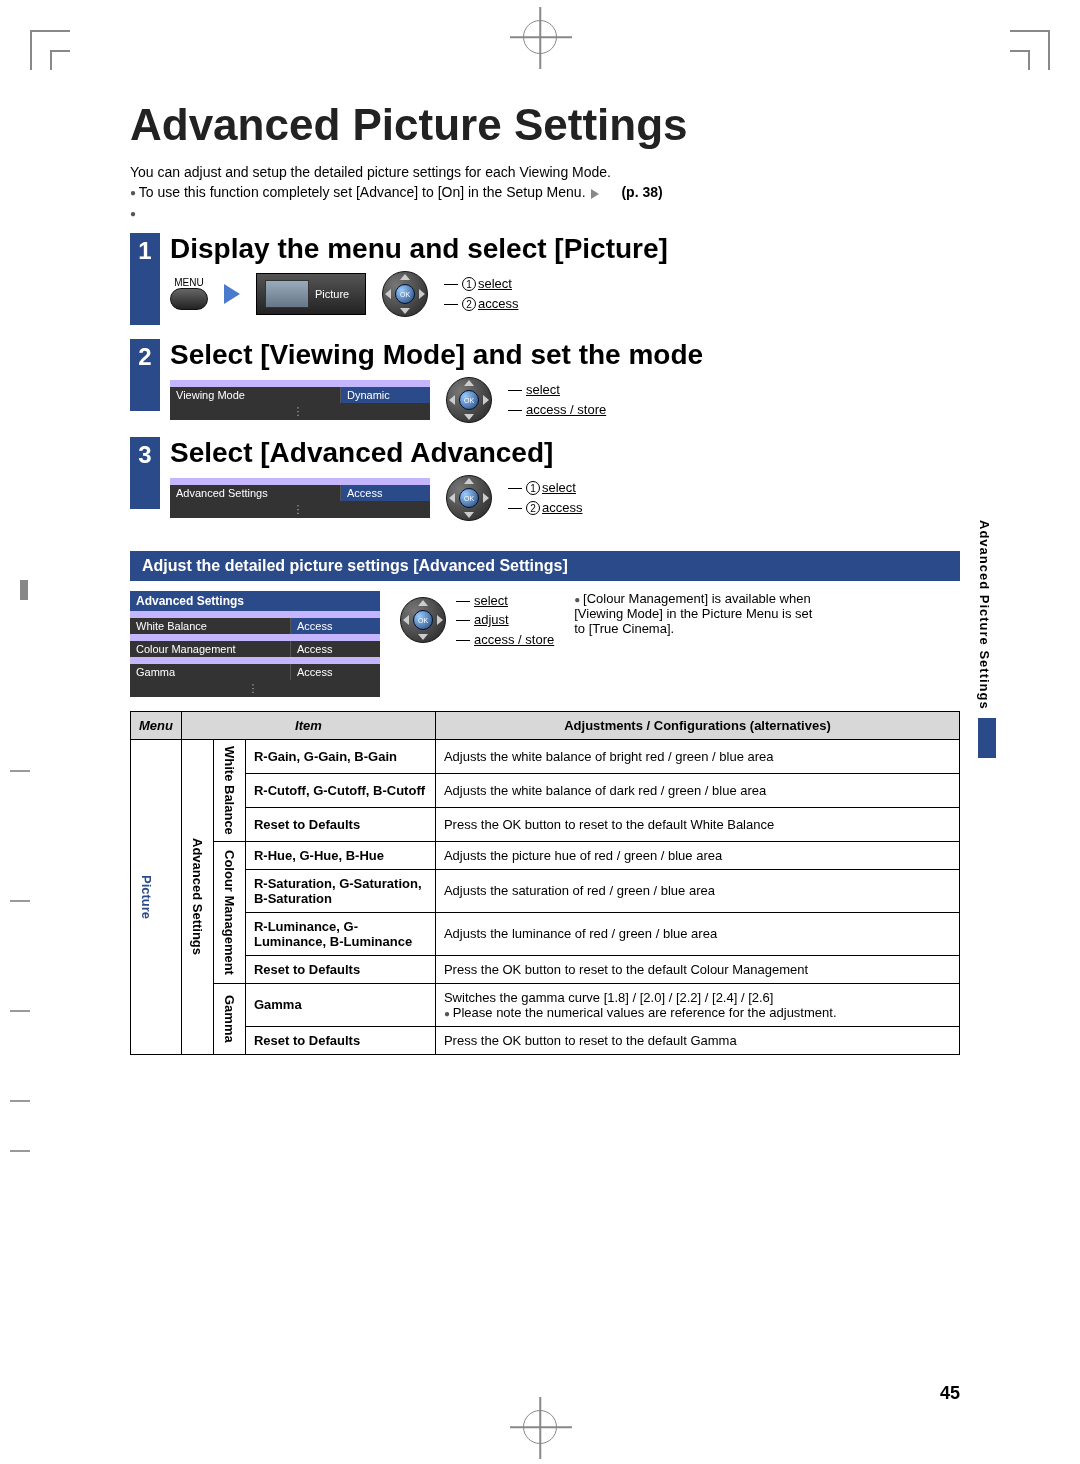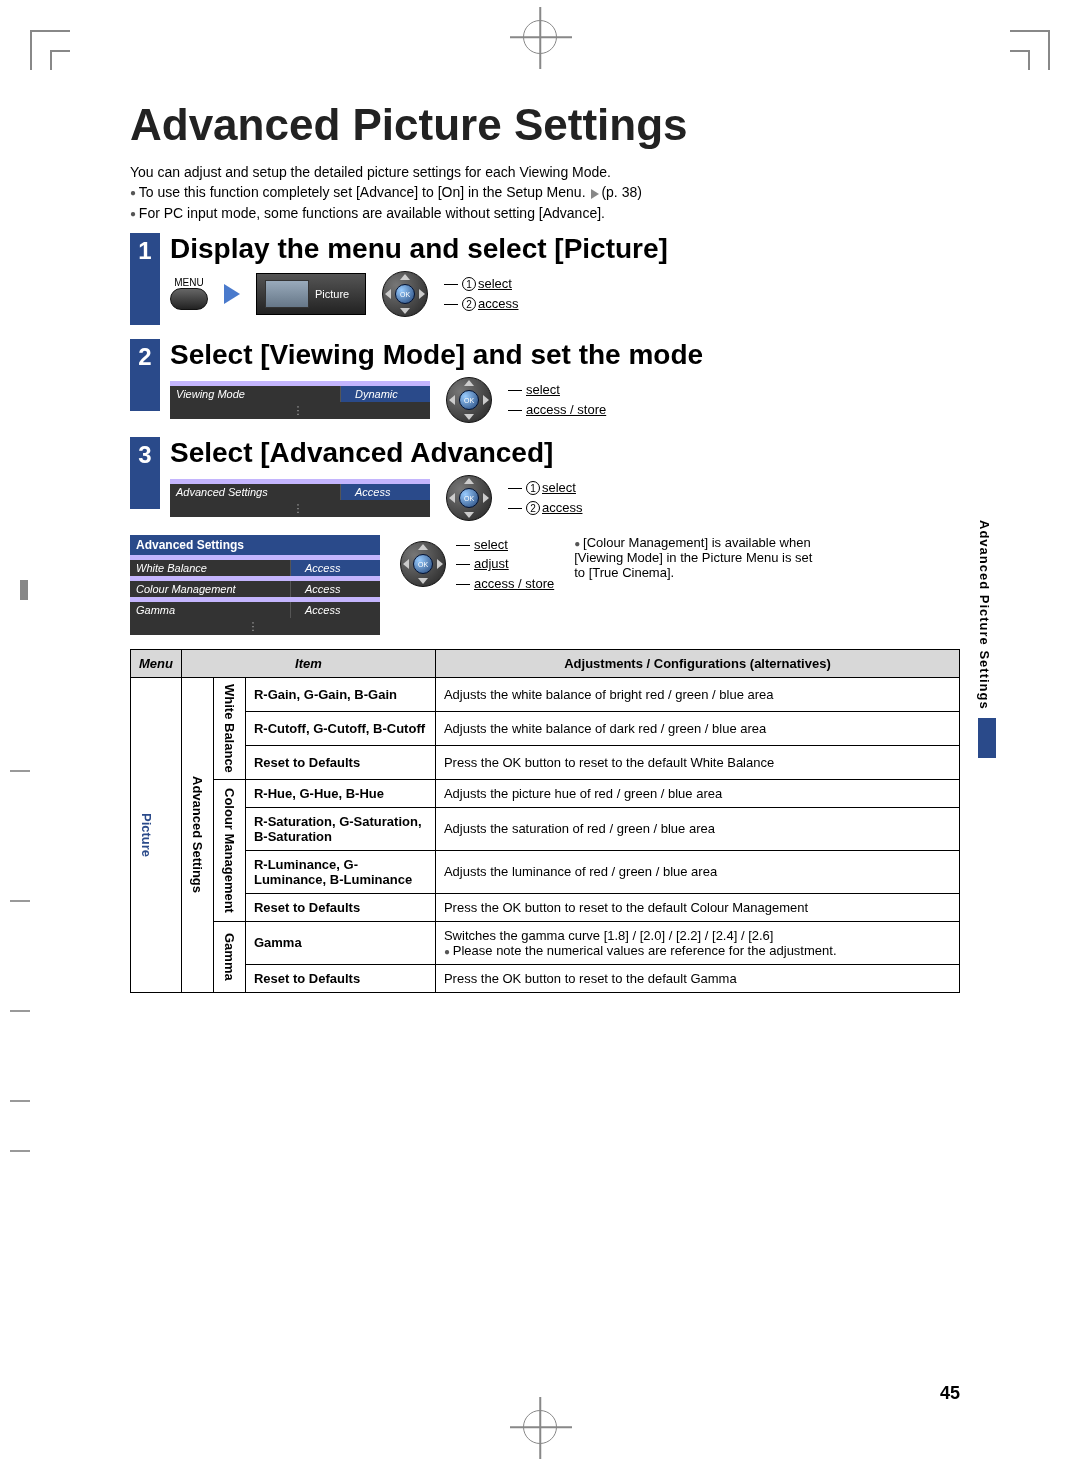--- a/index.html
+++ b/index.html
@@ -51,21 +51,21 @@
     margin: 0 0 12px 0;
     color: #222;
   }
 
   .intro {
     font-size: 14px;
     line-height: 1.45;
     margin-bottom: 10px;
   }
   .intro .bullet::before { content: "● "; color: #555; font-size: 10px; vertical-align: middle;}
-  .intro .page-ref { font-weight: normal; }
+  .intro .page-ref { font-weight: bold; margin-left: 20px; }
   .arrow-ref {
     display: inline-block; width: 0; height: 0;
     border-top: 5px solid transparent;
     border-bottom: 5px solid transparent;
     border-left: 8px solid #888;
     vertical-align: middle; margin: 0 2px;
   }
 
   .step-block {
     display: flex;
@@ -137,26 +137,25 @@
   }
   .osd-menu-header {
     background: #2a4a8a;
     color: #fff;
     font-weight: bold;
     padding: 3px 6px;
     font-size: 12px;
   }
   .osd-menu-row {
     display: flex;
-    border-top: 5px solid #c4b5fd;
-    font-style: italic;
+    border-top: 7px solid #c4b5fd;
   }
   .osd-menu-row .lbl { flex: 1; padding: 2px 6px; }
   .osd-menu-row .val {
-    width: 90px; padding: 2px 14px;
+    width: 90px; padding: 2px 6px;
     background: #2a4a8a;
     border-left: 1px solid #555;
   }
   .osd-menu-row.plain .val { background: #333; }
   .osd-menu .dots { text-align: center; color: #aaa; padding: 2px 0; letter-spacing: 4px; }
 
   .dpad {
     position: relative;
     width: 46px; height: 46px;
     flex-shrink: 0;
@@ -299,21 +298,21 @@
 <div class="left-ticks" style="top:1100px"></div>
 <div class="left-ticks" style="top:1150px"></div>
 
 <div class="page">
 
   <h1 class="title">Advanced Picture Settings</h1>
 
   <div class="intro">
     <div>You can adjust and setup the detailed picture settings for each Viewing Mode.</div>
     <div><span class="bullet"></span><span>To use this function completely set [Advance] to [On] in the Setup Menu. </span><span class="arrow-ref"></span><span class="page-ref">(p. 38)</span></div>
-    <div><span class="bullet"></span><span>For PC input mode, some functions are available without setting [Advance].</span></div>
+    <div><span class="bullet"></span></div>
   </div>
 
   <div class="step-block">
     <div class="step-num">1</div>
     <div class="step-content">
       <div class="step-title">Display the menu and select [Picture]</div>
       <div class="step-row">
         <div class="menu-btn-group">
           <div>MENU</div>
           <div class="menu-btn"></div>
@@ -388,20 +387,21 @@
           <div class="ok">OK</div>
         </div>
         <div class="dpad-labels">
           <div><span class="line-lead"></span><span class="n">1</span><span>select</span></div>
           <div><span class="line-lead"></span><span class="n">2</span><span>access</span></div>
         </div>
       </div>
     </div>
   </div>
 
+  <div class="subsection-bar">Adjust the detailed picture settings [Advanced Settings]</div>
 
   <div class="adjust-row">
     <div class="osd-menu" style="min-width:250px">
       <div class="osd-menu-header">Advanced Settings</div>
       <div class="osd-menu-row">
           <div class="lbl">White Balance</div>
           <div class="val">Access</div>
         </div>
       <div class="osd-menu-row plain">
           <div class="lbl">Colour Management</div>

